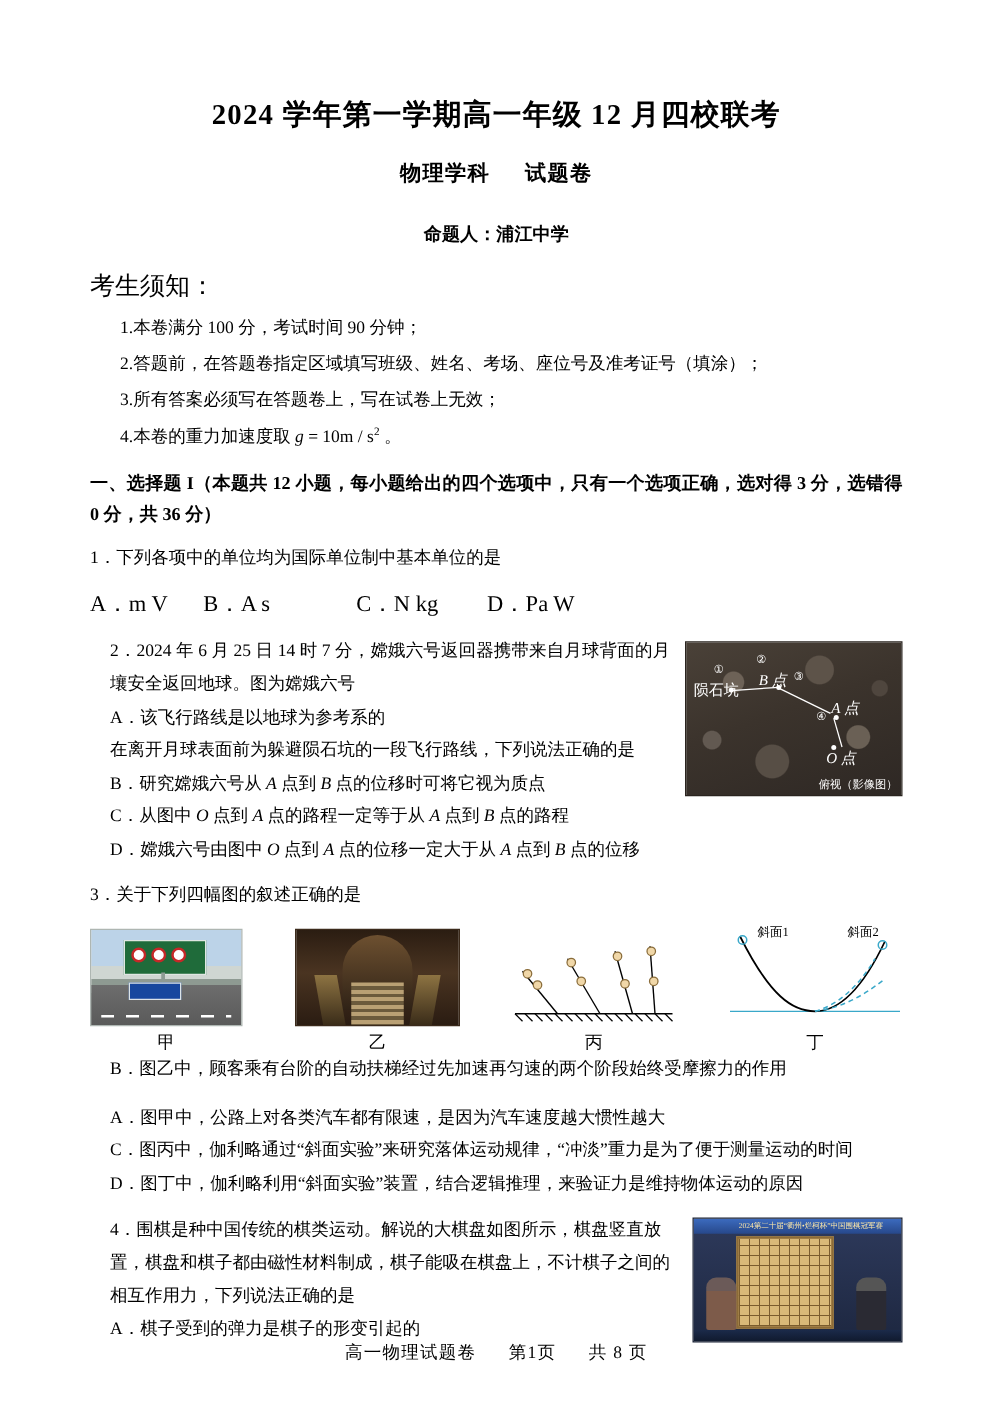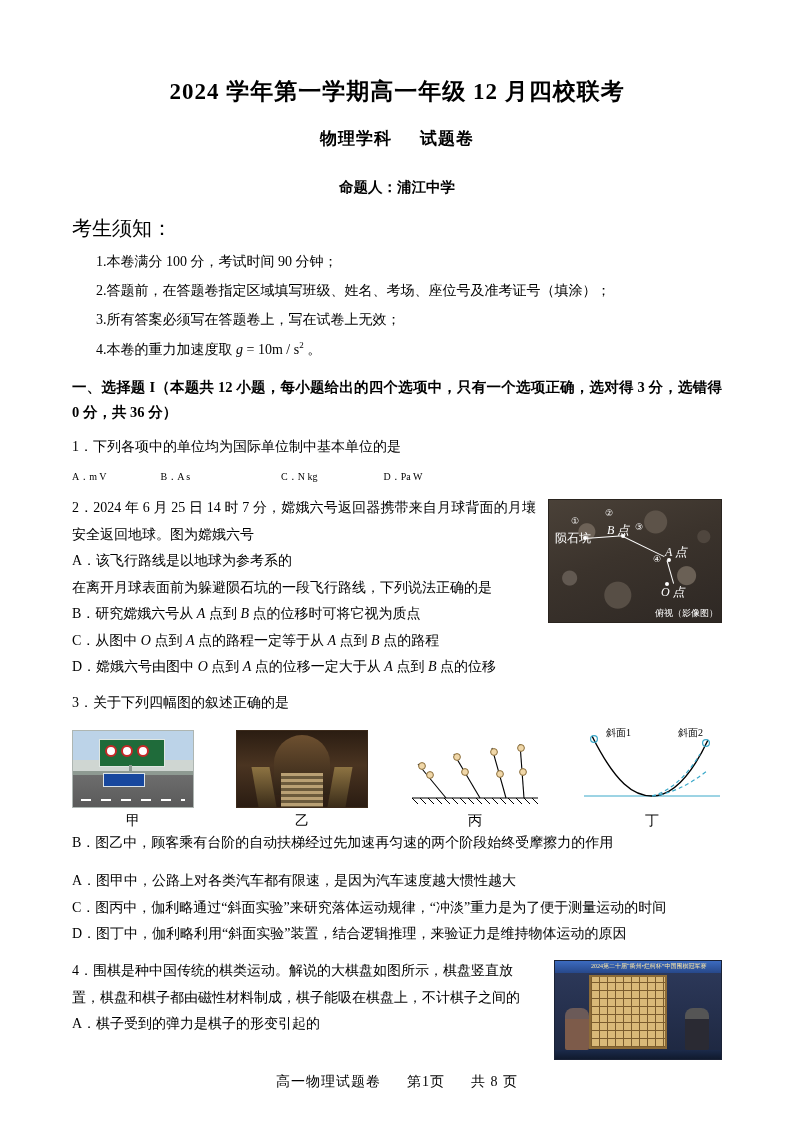--- a/index.html
+++ b/index.html
@@ -65,32 +65,33 @@
     line-height: 1.75;
     text-align: justify;
   }
   .q {
     font-size: 14px;
     margin-top: 10px;
     line-height: 1.75;
     text-align: justify;
   }
   .opt-row {
-    font-size: 10px;
+    font-size: 18px;
     margin-top: 8px;
     line-height: 1.7;
   }
   .opt-row .o { display: inline-block; }
   .o-a { width: 86px; }
   .o-b { width: 118px; }
   .o-c { width: 100px; }
   .q-line {
     font-size: 14px;
     line-height: 1.9;
     text-align: justify;
+    margin-left: 16px;
   }
   .clearfix::after { content: ""; display: block; clear: both; }
 
   
   .moon-fig {
     float: right;
     width: 172px;
     height: 122px;
     margin: 4px 0 2px 12px;
     position: relative;
@@ -435,20 +436,21 @@
       <div class="board"></div>
       <div class="person l"></div>
       <div class="person r"></div>
       <div class="botbar"></div>
     </div>
 
     <div class="q-line" style="margin-top:10px;">
       <span>4．</span><span>围棋是种中国传统的棋类运动。解说的大棋盘如图所示，棋盘竖直放</span>
     </div>
     <div class="q-line">置，棋盘和棋子都由磁性材料制成，棋子能吸在棋盘上，不计棋子之间的</div>
+    <div class="q-line">相互作用力，下列说法正确的是</div>
     <div class="q-line">A．棋子受到的弹力是棋子的形变引起的</div>
   </div>
 
   <div class="footer">
     <span>高一物理试题卷</span><span class="gap"></span><span>第1页</span><span class="gap"></span><span>共 8 页</span>
   </div>
 
 </div>
 
 </body></html>

